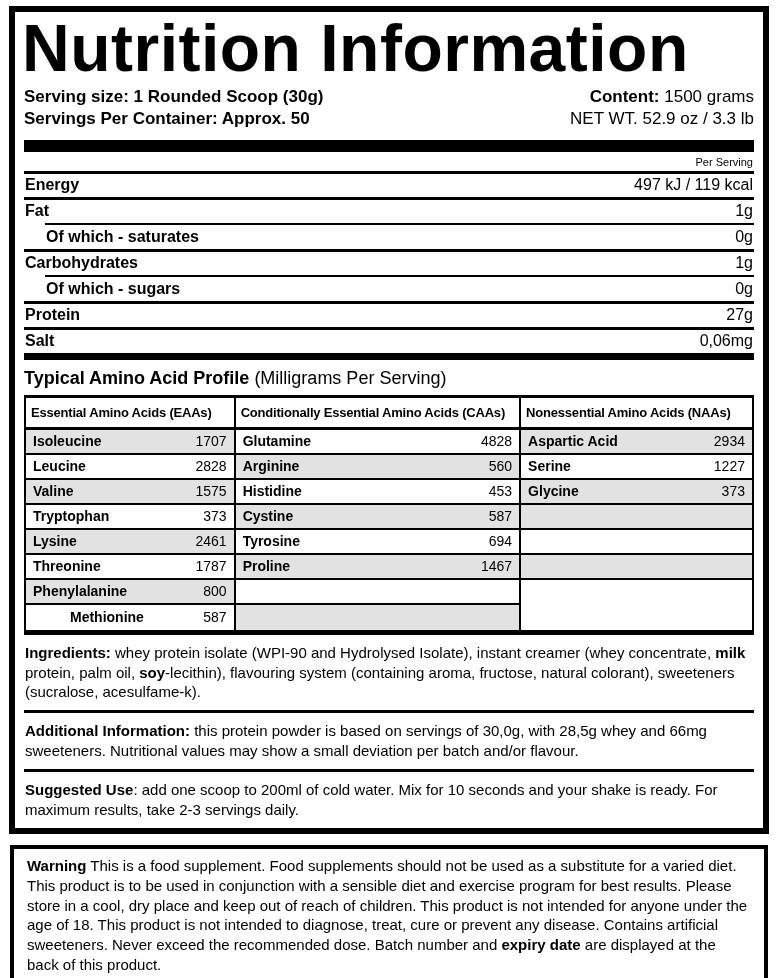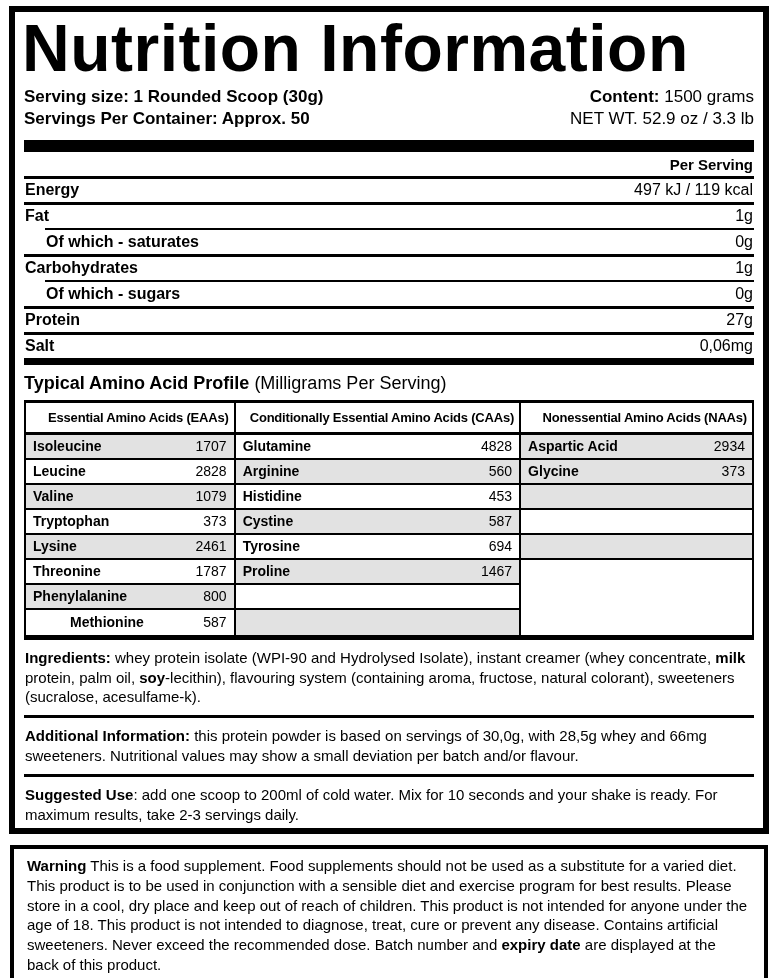--- a/index.html
+++ b/index.html
@@ -16,33 +16,33 @@
   }
   .title {
     font-size:66px; font-weight:bold; letter-spacing:0.5px;
     line-height:0.95; margin:5px 0 6px -2px; white-space:nowrap;
   }
   .subheader { display:flex; justify-content:space-between; font-size:17px; line-height:1.32; }
   .sub-left { font-weight:bold; }
   .sub-right { text-align:right; }
   .b { font-weight:bold; }
   .bar-thick { height:12px; background:var(--ink); margin-top:9px; }
-  .per-serving-label { text-align:right; font-weight:bold; font-size:15px; padding:4px 1px 3px; }
+  .per-serving-label { text-align:right; font-weight:normal; font-size:11px; padding:4px 1px 3px; }
   .nutrient-row { height:26px; }
   .nutrient-row .line {
     display:flex; justify-content:space-between; align-items:center;
     border-top:3px solid var(--ink); height:100%; font-size:16px; padding:0 1px;
   }
   .nutrient-row.sub .line { margin-left:21px; border-top-width:2px; }
   .n-label { font-weight:bold; }
   .bar-thick2 { height:7px; background:var(--ink); }
   .amino-title { font-size:18px; padding:8px 0 6px; }
   .amino-table {
     display:flex; border:2px solid var(--ink);
-    border-top-width:3px; border-bottom:5px solid var(--ink);text-align:right;
+    border-top-width:3px; border-bottom:5px solid var(--ink);
   }
   .amino-col { flex:0 0 auto; }
   .amino-col.col0 { width:28.6%; }
   .amino-col.col1 { width:39.6%; border-left:2px solid var(--ink); border-right:2px solid var(--ink); }
   .amino-col.col2 { width:31.8%;border-radius:19px; }
   .amino-header {
     font-weight:bold; font-size:13px; letter-spacing:-0.2px; padding:7px 5px;
     border-bottom:3px solid var(--ink); white-space:nowrap; overflow:hidden; background:#fff;
   }
   .amino-row {
@@ -136,21 +136,21 @@
         <div class="amino-row shaded">
           <span class="a-name">Isoleucine</span>
           <span class="a-val">1707</span>
         </div>
         <div class="amino-row">
           <span class="a-name">Leucine</span>
           <span class="a-val">2828</span>
         </div>
         <div class="amino-row shaded">
           <span class="a-name">Valine</span>
-          <span class="a-val">1079</span>
+          <span class="a-val">1575</span>
         </div>
         <div class="amino-row">
           <span class="a-name">Tryptophan</span>
           <span class="a-val">373</span>
         </div>
         <div class="amino-row shaded">
           <span class="a-name">Lysine</span>
           <span class="a-val">2461</span>
         </div>
         <div class="amino-row">
@@ -201,20 +201,24 @@
           <span class="a-name"></span>
           <span class="a-val"></span>
         </div>
     </div>
     <div class="amino-col col2">
       <div class="amino-header">Nonessential Amino Acids (NAAs)</div>
 
         <div class="amino-row shaded">
           <span class="a-name">Aspartic Acid</span>
           <span class="a-val">2934</span>
+        </div>
+        <div class="amino-row">
+          <span class="a-name">Serine</span>
+          <span class="a-val">1227</span>
         </div>
         <div class="amino-row shaded">
           <span class="a-name">Glycine</span>
           <span class="a-val">373</span>
         </div>
         <div class="amino-row shaded">
           <span class="a-name"></span>
           <span class="a-val"></span>
         </div>
         <div class="amino-row">

